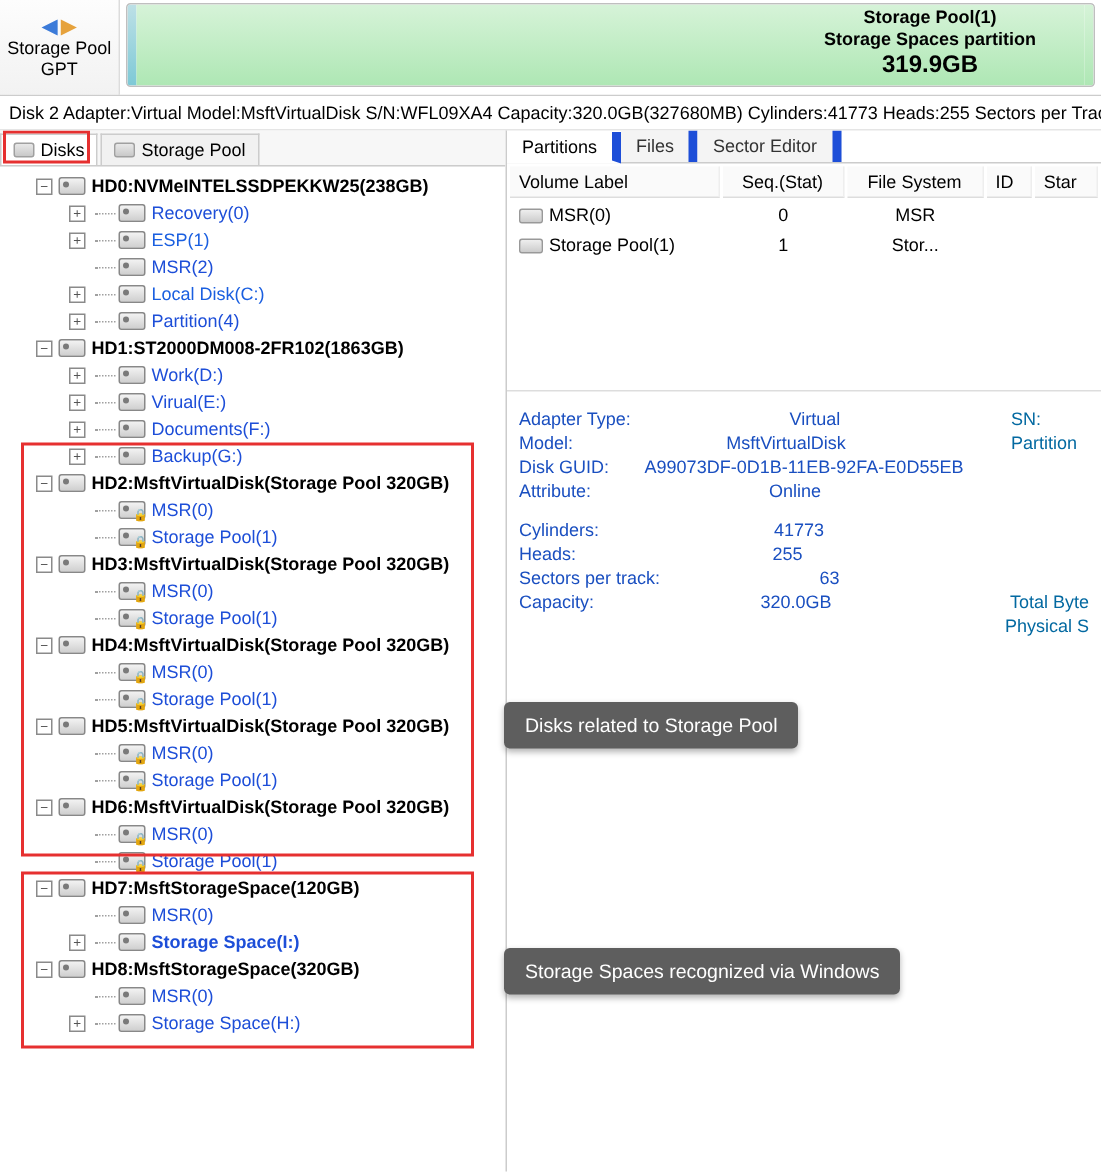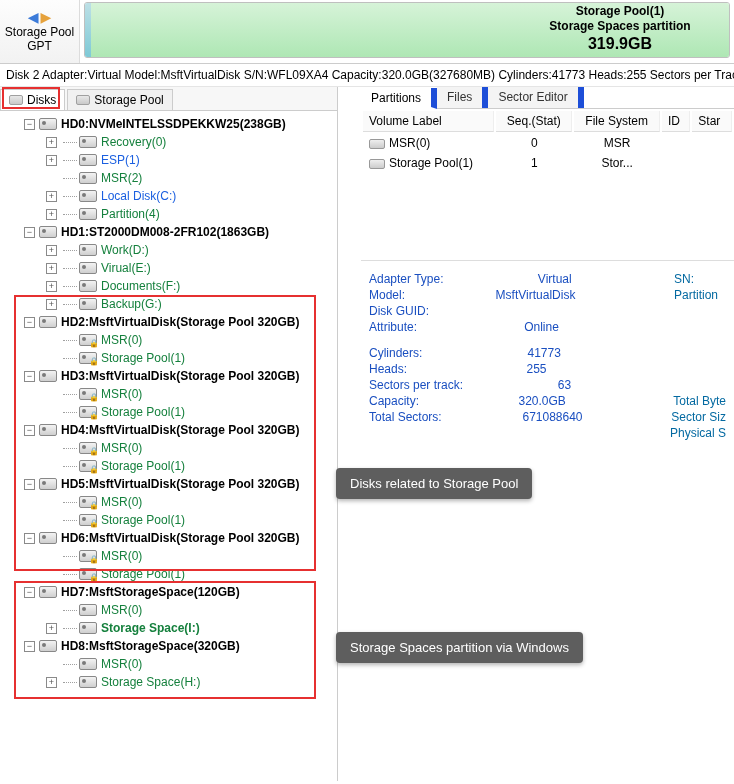--- a/index.html
+++ b/index.html
@@ -21,40 +21,40 @@
   .mapbar .seg-end { width:6px; background:linear-gradient(#d6f3d8,#aee7b4);}
   .maplabel { position:absolute; right:14px; top:4px; text-align:center; font-weight:bold; line-height:1.25; width:200px;}
   .maplabel .l1 { font-size:12px; }
   .maplabel .l2 { font-size:12px; }
   .maplabel .l3 { font-size:16px; }
 
   
   .diskline { padding:4px 6px; font-size:12px; border-bottom:1px solid #e5e5e5; white-space:nowrap; overflow:hidden; }
 
   
-  .main { display:flex; height: calc(100% - 64px - 26px); gap: 23px; }
+  .main { display:flex; height: calc(100% - 64px - 26px); }
   .leftpane { width:338px; border-right:1px solid #ccc; overflow:hidden; position:relative; }
   .rightpane { flex:1; overflow:hidden; position:relative; }
 
   .tabbar { display:flex; border-bottom:1px solid #ccc; background:#f7f7f7; height:24px; align-items:flex-end; }
   .tab { padding:3px 8px; border:1px solid #ccc; border-bottom:none; margin-right:2px; background:#fff; cursor:pointer; display:flex; align-items:center; gap:4px; }
   .tab.inactive { background:#f1f1f1; }
   .tab .ticn { width:14px; height:10px; background:linear-gradient(#e8e8e8,#c9c9c9); border:1px solid #a0a0a0; border-radius:2px; display:inline-block; }
 
   
   .tree { padding:4px 2px 4px 2px; position:relative; height:calc(100% - 24px); overflow:hidden;}
   .tnode { white-space:nowrap; display:flex; align-items:center; height:18px; }
   .exp { width:11px; height:11px; border:1px solid #8a8a8a; display:inline-flex; align-items:center; justify-content:center; font-size:9px; line-height:1; margin-right:4px; color:#555; cursor:pointer; background:#fff;}
   .exp.blank { border:none; background:none; }
   .dots { display:inline-block; width:14px; border-top:1px dotted #a0a0a0; margin:0 2px; height:1px; align-self:center;}
   .hdd { width:18px; height:12px; background:linear-gradient(#f3f3f3,#cfcfcf); border:1px solid #888; border-radius:2px; display:inline-block; margin-right:4px; position:relative;}
   .hdd::after{content:'';position:absolute;left:2px;top:2px;width:4px;height:4px;border-radius:50%;background:#7a7a7a;}
   .hdd.lock::before{content:'🔒';position:absolute;right:-3px;bottom:-3px;font-size:8px;}
   .lbl-hd { font-weight:bold; }
-  .lbl-or { color:#15803d; }
+  .lbl-or { color:#1d4ed8; }
   .lbl-bl { color:#1a5fe0; }
   .indent1 { padding-left:22px; }
   .indent2 { padding-left:44px; }
 
   .redbox { position:absolute; border:2px solid #e63030; pointer-events:none; }
 
   
   .rtabs { display:flex; height:22px; border-bottom:1px solid #ccc; }
   .rtab { padding:3px 10px; border-right:6px solid #1d4ed8; cursor:pointer; background:#fff; }
   .rtab.active { font-weight:normal; border-bottom:2px solid #fff; position:relative; top:1px; background:#fff;}
@@ -364,20 +364,21 @@
           <span class="v">Virtual</span>
           <span class="extra">SN:</span>
         </div>
       <div class="drow">
           <span class="k">Model:</span>
           <span class="v">MsftVirtualDisk</span>
           <span class="extra">Partition</span>
         </div>
       <div class="drow">
           <span class="k">Disk GUID:</span>
+          <span class="v">A99073DF-0D1B-11EB-92FA-E0D55EB</span>
           <span class="extra"></span>
         </div>
       <div class="drow">
           <span class="k">Attribute:</span>
           <span class="v">Online</span>
           <span class="extra"></span>
         </div>
       <div class="dsep"></div>
       <div class="drow">
           <span class="k">Cylinders:</span>
@@ -393,27 +394,22 @@
           <span class="k">Sectors per track:</span>
           <span class="v">63</span>
           <span class="extra"></span>
         </div>
       <div class="drow">
           <span class="k">Capacity:</span>
           <span class="v">320.0GB</span>
           <span class="extra">Total Byte</span>
         </div>
       <div class="drow">
-          <span class="k">Total Sectors:</span>
-          <span class="v">671088640</span>
-          <span class="extra">Sector Siz</span>
-        </div>
-      <div class="drow">
           <span class="k"></span>
           <span class="v"></span>
           <span class="extra">Physical S</span>
         </div>
     </div>
   </div>
 </div>
 
 <div class="callout" style="left:336px; top:468px;">Disks related to Storage Pool</div>
-<div class="callout" style="left:336px; top:632px;">Storage Spaces partition via Windows</div>
+<div class="callout" style="left:336px; top:632px;">Storage Spaces recognized via Windows</div>
 
 </body></html>

